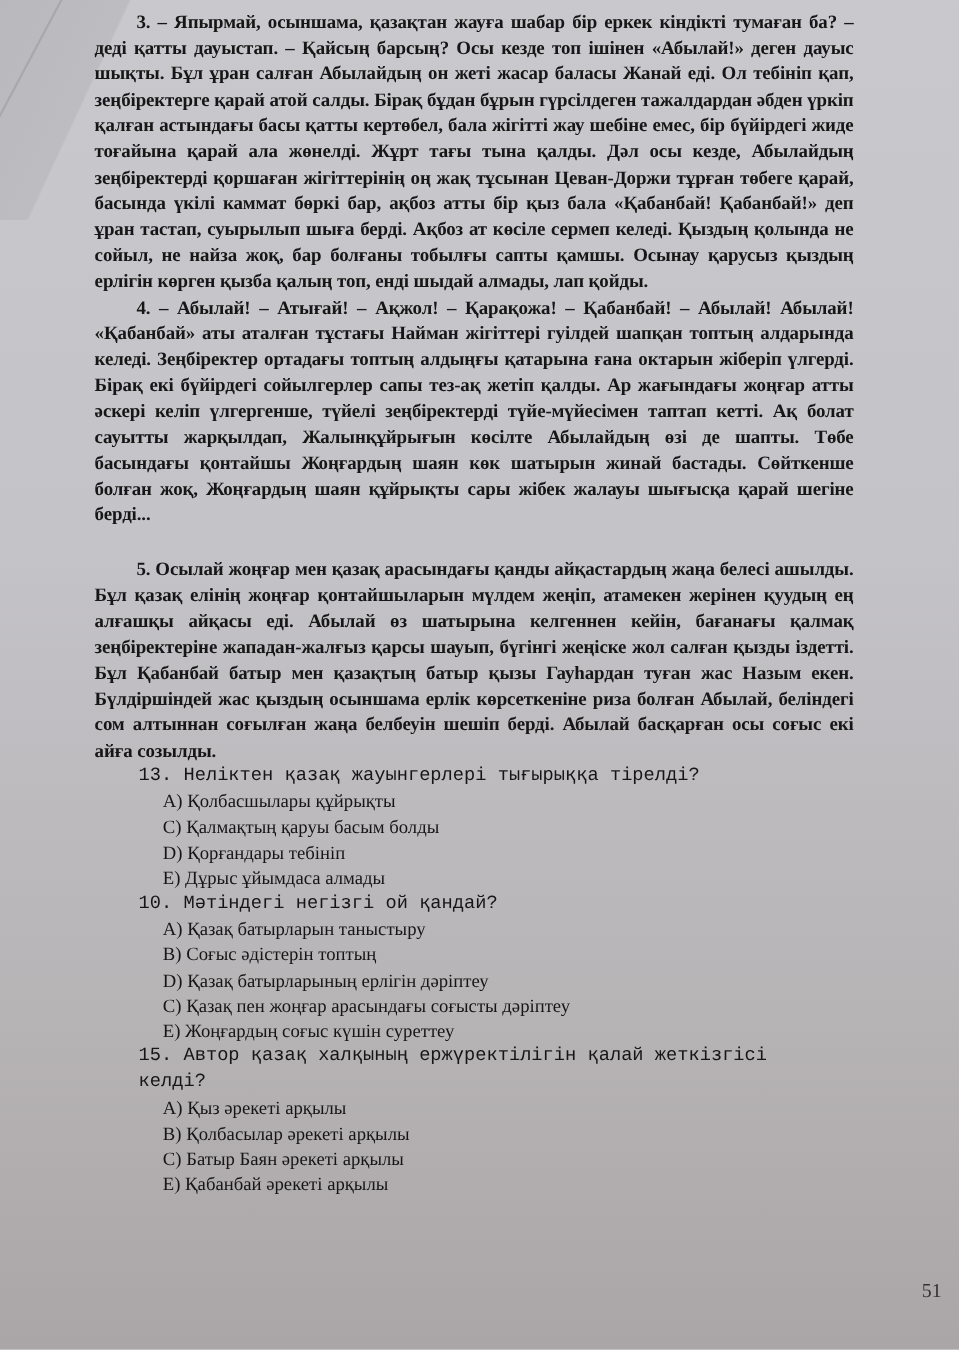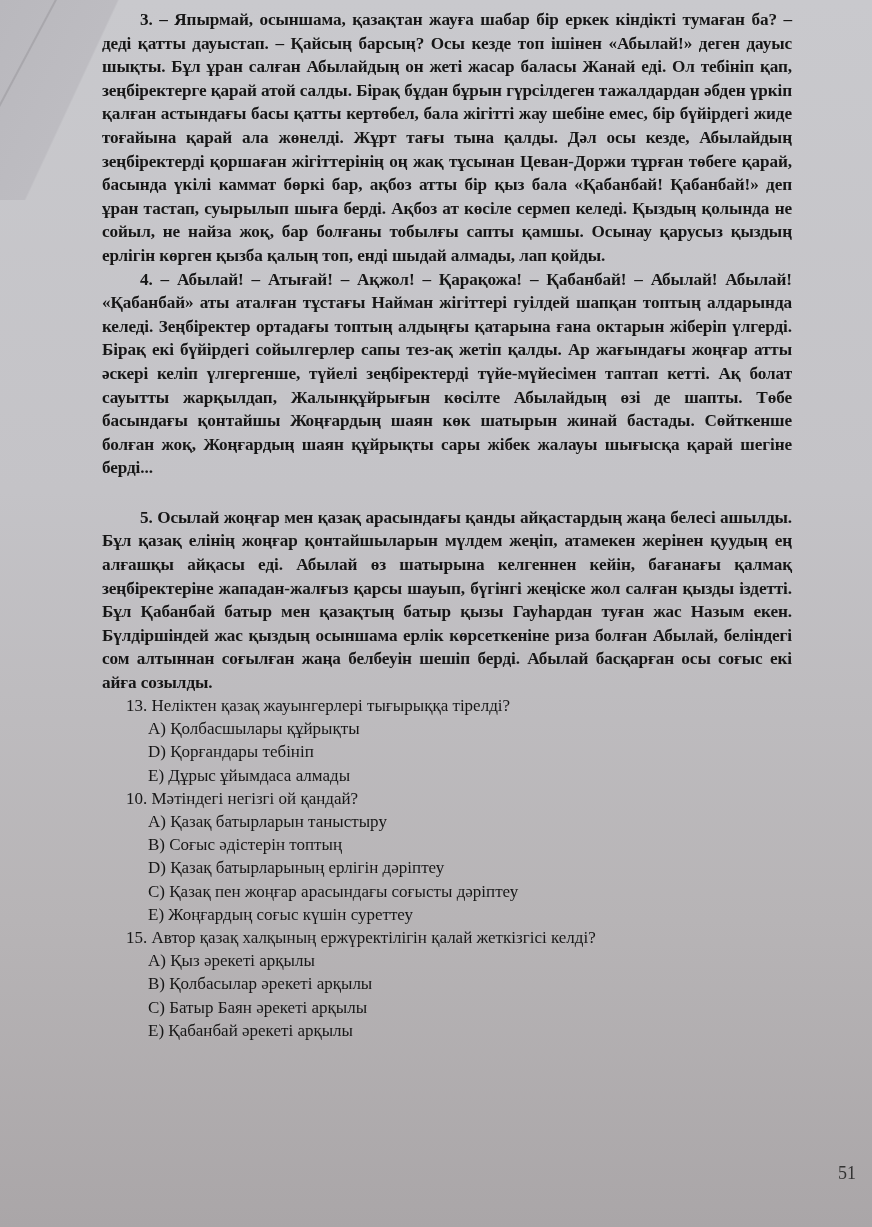--- a/index.html
+++ b/index.html
@@ -14,35 +14,35 @@
     position: absolute; left: 0; top: 0; width: 120px; height: 200px;
     background: linear-gradient(115deg, #b9b8bd 0%, #bdbcc1 55%, rgba(0,0,0,0) 56%);
     pointer-events: none;
   }
   .curl-edge {
     position: absolute; left: 60px; top: -10px; width: 2px; height: 220px;
     background: #9c9ba0; transform: rotate(28deg); transform-origin: top left;
     opacity: .6;
   }
   .page {
-    position: absolute; left: 86px; top: 8px; width: 690px; margin-left: 16px;
+    position: absolute; left: 86px; top: 8px; width: 690px;
   }
   .para {
     font-size: 17.2px; line-height: 23.6px; text-align: justify;
     font-weight: bold; margin: 0; letter-spacing: -0.1px;
     text-indent: 38px;
   }
   .para + .para { margin-top: 0; }
   .para.p5 { margin-top: 26px; }
   .questions {
     position: absolute; left: 126px; top: 694px; width: 640px;
     font-size: 17px; line-height: 23.2px; font-weight: normal;
   }
   .q { margin: 0; }
-  .q-title { display: block; }
+  .q-title { display: block; font-family: Liberation Mono, monospace; }
   .opt { display: block; padding-left: 22px; }
   .page-number {
     position: absolute; left: 838px; top: 1163px; font-size: 18px; color: #333;
   }
 </style>
 </head>
 <body>
 
 <div class="curl"></div>
 <div class="curl-edge"></div>
@@ -50,20 +50,21 @@
 <div class="page">
   <p class="para">3. – Япырмай, осыншама, қазақтан жауға шабар бір еркек кіндікті тумаған ба? – деді қатты дауыстап. – Қайсың барсың? Осы кезде топ ішінен «Абылай!» деген дауыс шықты. Бұл ұран салған Абылайдың он жеті жасар баласы Жанай еді. Ол тебініп қап, зеңбіректерге қарай атой салды. Бірақ бұдан бұрын гүрсілдеген тажалдардан әбден үркіп қалған астындағы басы қатты кертөбел, бала жігітті жау шебіне емес, бір бүйірдегі жиде тоғайына қарай ала жөнелді. Жұрт тағы тына қалды. Дәл осы кезде, Абылайдың зеңбіректерді қоршаған жігіттерінің оң жақ тұсынан Цеван-Доржи тұрған төбеге қарай, басында үкілі каммат бөркі бар, ақбоз атты бір қыз бала «Қабанбай! Қабанбай!» деп ұран тастап, суырылып шыға берді. Ақбоз ат көсіле сермеп келеді. Қыздың қолында не сойыл, не найза жоқ, бар болғаны тобылғы сапты қамшы. Осынау қарусыз қыздың ерлігін көрген қызба қалың топ, енді шыдай алмады, лап қойды.</p>
   <p class="para">4. – Абылай! – Атығай! – Ақжол! – Қарақожа! – Қабанбай! – Абылай! Абылай! «Қабанбай» аты аталған тұстағы Найман жігіттері гуілдей шапқан топтың алдарында келеді. Зеңбіректер ортадағы топтың алдыңғы қатарына ғана октарын жіберіп үлгерді. Бірақ екі бүйірдегі сойылгерлер сапы тез-ақ жетіп қалды. Ар жағындағы жоңғар атты әскері келіп үлгергенше, түйелі зеңбіректерді түйе-мүйесімен таптап кетті. Ақ болат сауытты жарқылдап, Жалынқұйрығын көсілте Абылайдың өзі де шапты. Төбе басындағы қонтайшы Жоңғардың шаян көк шатырын жинай бастады. Сөйткенше болған жоқ, Жоңғардың шаян құйрықты сары жібек жалауы шығысқа қарай шегіне берді...</p>
   <p class="para p5">5. Осылай жоңғар мен қазақ арасындағы қанды айқастардың жаңа белесі ашылды. Бұл қазақ елінің жоңғар қонтайшыларын мүлдем жеңіп, атамекен жерінен қуудың ең алғашқы айқасы еді. Абылай өз шатырына келгеннен кейін, бағанағы қалмақ зеңбіректеріне жападан-жалғыз қарсы шауып, бүгінгі жеңіске жол салған қызды іздетті. Бұл Қабанбай батыр мен қазақтың батыр қызы Гауһардан туған жас Назым екен. Бүлдіршіндей жас қыздың осыншама ерлік көрсеткеніне риза болған Абылай, беліндегі сом алтыннан соғылған жаңа белбеуін шешіп берді. Абылай басқарған осы соғыс екі айға созылды.</p>
 </div>
 
 <div class="questions">
   <div class="q">
     <span class="q-title">13. Неліктен қазақ жауынгерлері тығырыққа тірелді?</span>
     <span class="opt">A) Қолбасшылары құйрықты</span>
+    <span class="opt">C) Қалмақтың қаруы басым болды</span>
     <span class="opt">D) Қорғандары тебініп</span>
     <span class="opt">E) Дұрыс ұйымдаса алмады</span>
   </div>
   <div class="q">
     <span class="q-title">10. Мәтіндегі негізгі ой қандай?</span>
     <span class="opt">A) Қазақ батырларын таныстыру</span>
     <span class="opt">B) Соғыс әдістерін топтың</span>
     <span class="opt">D) Қазақ батырларының ерлігін дәріптеу</span>
     <span class="opt">C) Қазақ пен жоңғар арасындағы соғысты дәріптеу</span>
     <span class="opt">E) Жоңғардың соғыс күшін суреттеу</span>

